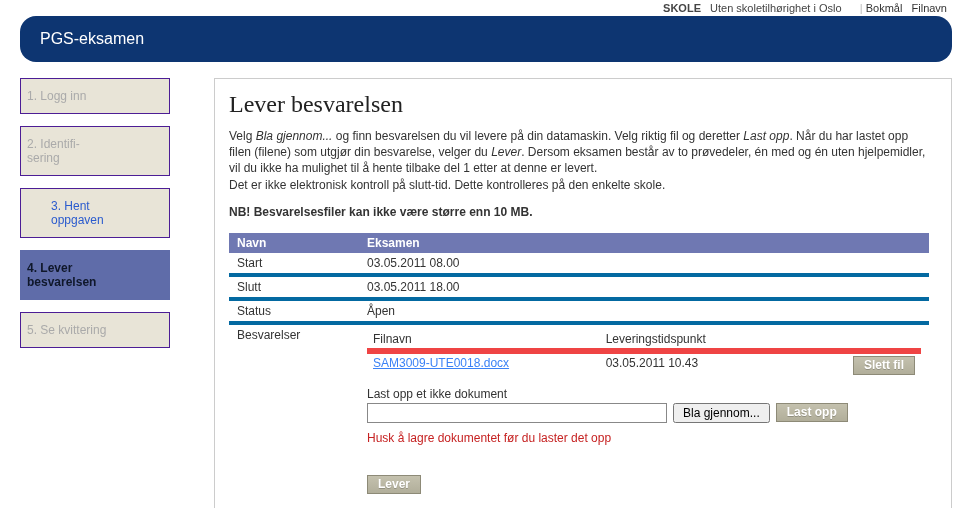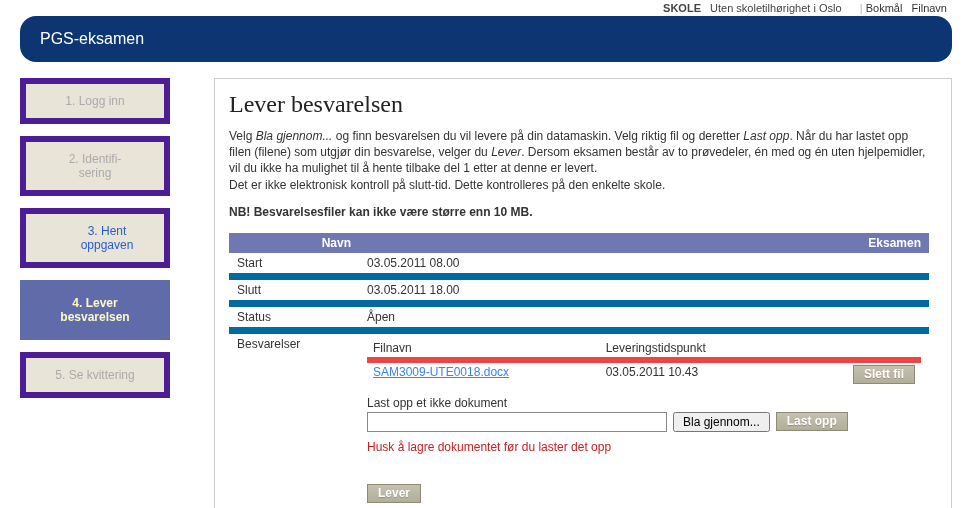--- a/index.html
+++ b/index.html
@@ -37,37 +37,37 @@
   .layout {
     display: flex;
     padding: 16px 20px;
     gap: 16px;
   }
   .sidebar {
     width: 150px;
     flex-shrink: 0;
   }
   .step {
-    border: 6px solid #4c1d95;
+    border: 1px solid #4c1d95;
     background: #e8e4d7;
     color: #a39e8f;
-    text-align: center;
+    text-align: left;
     padding: 10px 6px;
     margin-bottom: 12px;
     font-size: 12px;
   }
   .step.link {
     color: #2a5bce;
     cursor: pointer;
     padding-left: 30px;
   }
   .step.active {
     background: #5f6ca9;
     border-color: #5f6ca9;
-    color: #fef9c3;
+    color: #0f172a;
     font-weight: bold;
   }
   .step.disabled {
     color: #aaa;
   }
   .content {
     flex: 1;
     border: 1px solid #ccc;
     padding: 10px 22px 18px 14px;
     margin-left: 28px;
@@ -82,28 +82,28 @@
   .intro { line-height: 1.35; }
   .intro em { font-style: italic; }
   .nb { font-weight: bold; margin: 12px 0 14px 0; }
   table.main {
     width: 100%;
     border-collapse: collapse;
   }
   table.main th {
     background: #6f78b2;
     color: #fff;
-    text-align: right;
+    text-align: left;
     font-weight: bold;
     padding: 3px 8px;
     font-size: 12px;
   }
   table.main th.col1 { width: 130px; }
   table.main td {
-    border-bottom: 7px solid #0369a1;
+    border-bottom: 4px solid #0369a1;
     padding: 3px 8px;
     vertical-align: top;
   }
   table.main tr.noborder td { border-bottom: none; }
   table.inner {
     width: 100%;
     border-collapse: collapse;
     margin-top: 2px;
   }
   table.inner th {

